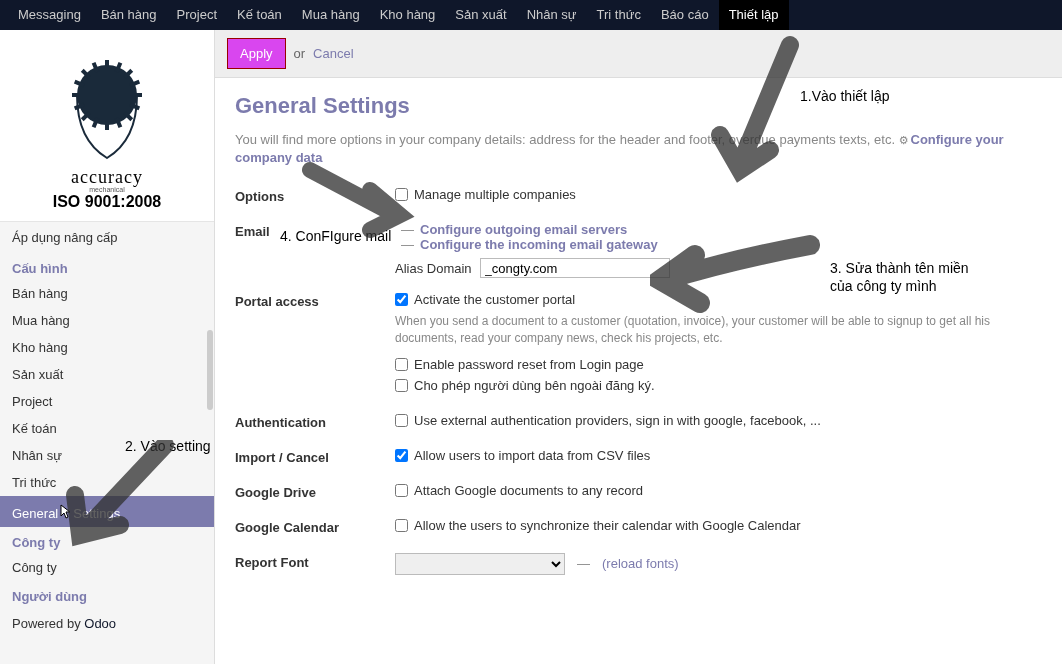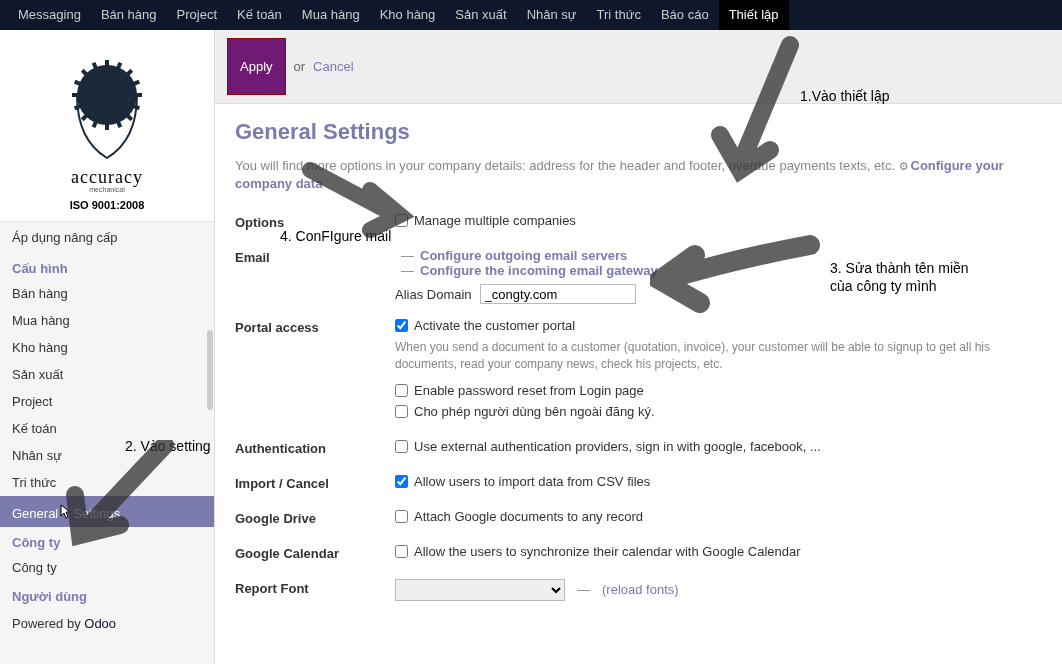--- a/index.html
+++ b/index.html
@@ -13,32 +13,32 @@
 
 .layout { display: flex; height: calc(100% - 30px); }
 .sidebar { width: 215px; background: #f5f5f5; border-right: 1px solid #ddd; overflow-y: auto; position: relative; }
 .main { flex: 1; overflow-y: auto; background: #fff; scrollbar-width: thin; }
 
 
 .logo-area { background: #fff; padding: 20px 15px 10px; text-align: center; border-bottom: 1px solid #e5e5e5; }
 .logo-gear { display: inline-block; }
 .logo-text { font-family: serif; font-size: 18px; letter-spacing: 1px; margin-top: 4px; }
 .logo-sub { font-size: 7px; color: #555; margin-top: -2px; }
-.logo-iso { font-size: 11px; margin-top: 6px; font-weight: bold; }
+.logo-iso { font-size: 16px; margin-top: 0; font-weight: bold; }
 .sidebar-scroll { position: absolute; right: 1px; top: 60px; width: 6px; height: 80px; background: #ccc; border-radius:3px;}
 .nav-title { color: #7c7bad; font-weight: bold; padding: 8px 12px 4px; }
 .nav-item { padding: 6px 12px; color: #333; cursor: pointer; }
 .nav-item.selected { background: #7c7bad; color: #fff; }
 .nav-plain { padding: 8px 12px; color: #333; }
 .powered { padding: 8px 12px; color: #333; }
 .powered .odoo { color: #0f172a; }
 
 
 .action-bar { background: #eee; border-bottom: 1px solid #ddd; padding: 8px 12px; display: flex; align-items: center; gap: 8px; }
-.btn-apply { background: #701a75; color: #fff; border: 1px solid #900; padding: 20px 12px; cursor: pointer; font-size: 13px; }
+.btn-apply { background: #d946ef; color: #fff; border: 1px solid #900; padding: 7px 12px; cursor: pointer; font-size: 13px; }
 .or { color: #666; }
 .cancel { color: #7c7bad; cursor: pointer; }
 
 
 .content { padding: 15px 20px; }
 .page-title { color: #7c7bad; font-size: 22px; font-weight: bold; margin-bottom: 12px; }
 .intro { color: #888; margin-bottom: 20px; line-height: 1.4; }
 .intro .cfg-link { color: #7c7bad; font-weight: bold; cursor: pointer; }
 .gear-small { color: #888; font-size: 11px; margin-right: 2px; }
 
@@ -46,21 +46,21 @@
 .form-label { width: 160px; font-weight: bold; color: #333; padding-top: 2px; }
 .form-body { flex: 1; }
 .chk-row { display: flex; align-items: center; gap: 6px; margin-bottom: 6px; color: #333; }
 .chk-row input[type=checkbox]{ margin:0;}
 .sub-text { color: #888; font-size: 12px; margin: 2px 0 10px 0; line-height: 1.4; }
 .link { color: #7c7bad; cursor: pointer; }
 .strong-link { color: #7c7bad; font-weight: bold; cursor: pointer; }
 .dash { color: #888; margin: 0 6px; }
 .alias-row { display: flex; align-items: center; gap: 8px; margin-top: 6px; }
 .alias-label { color: #333; }
-input[type=text] { border: 1px solid #bbb; padding: 2px 4px; height: 20px; font-size: 13px; width: 156px; }
+input[type=text] { border: 1px solid #bbb; padding: 2px 4px; height: 20px; font-size: 13px; width: 190px; }
 select { border: 1px solid #bbb; height: 22px; width: 170px; }
 
 
 .anno { position: absolute; color: #000; font-size: 14px; pointer-events: none; }
 
 .brush { position: absolute; pointer-events: none; opacity: 0.9; }
 
 
 .cursor-icon { display:inline-block; transform: translateY(2px); margin-left:2px;}
 </style>

